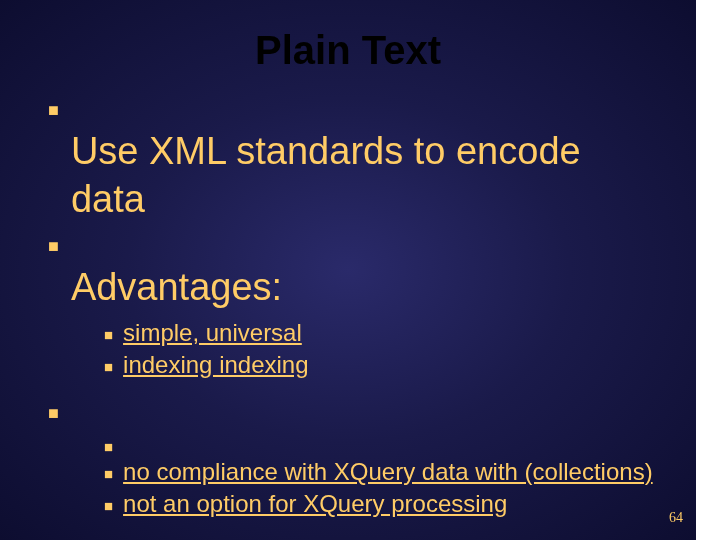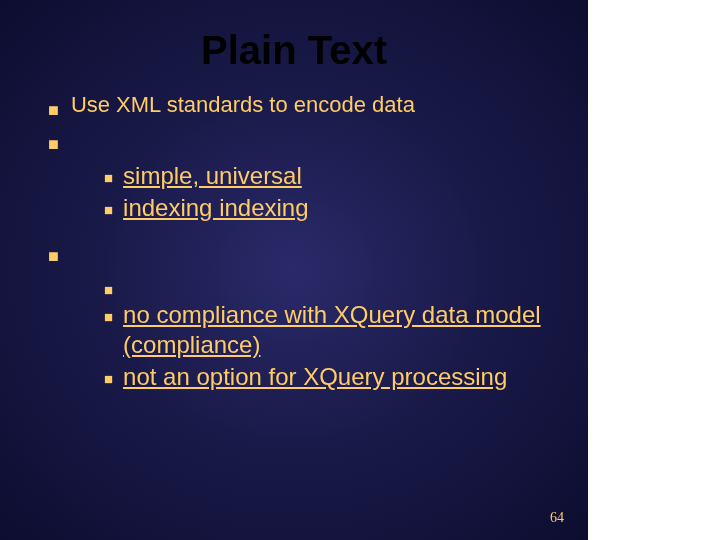--- a/index.html
+++ b/index.html
@@ -4,21 +4,21 @@
 <style>
   html, body {
     margin: 0;
     padding: 0;
     width: 720px;
     height: 540px;
     overflow: hidden;
     font-family: Arial, Helvetica, sans-serif;
   }
   .slide {
-    width: 588px;
+    width: 696px;
     height: 540px;
     background: radial-gradient(ellipse at center, #2a2a6a 0%, #1a1a4a 45%, #0d0d30 100%);
     position: relative;
     box-sizing: border-box;
   }
   .title {
     color: #000;
     font-size: 40px;
     font-weight: bold;
     text-align: center;
@@ -36,22 +36,23 @@
   }
   .l1 .bullet {
     color: #ffcc66;
     font-size: 18px;
     margin-right: 12px;
     margin-top: 9px;
     flex-shrink: 0;
   }
   .l1 .text {
     color: #ffcc66;
-    font-size: 22px;
+    font-size: 38px;
     line-height: 1.25;
+    margin-top: 37px;
   }
   .l2-group {
     padding-left: 56px;
     margin-top: 6px;
     margin-bottom: 14px;
   }
   .l2 {
     display: flex;
     align-items: flex-start;
     margin-bottom: 2px;
@@ -64,21 +65,21 @@
     flex-shrink: 0;
   }
   .l2 .text {
     color: #ffcc66;
     font-size: 24px;
     line-height: 1.25;
     text-decoration: underline;
   }
   .pagenum {
     position: absolute;
-    right: 24px;
+    right: 13px;
     bottom: 14px;
     color: #ffcc66;
     font-size: 14px;
     font-family: "Times New Roman", Times, serif;
   }
 </style>
 </head>
 <body>
 
 <div class="slide">
@@ -86,20 +87,21 @@
 
   <div class="content">
 
     <div class="l1">
       <span class="bullet">■</span>
       <span class="text">Use XML standards to encode data</span>
     </div>
 
     <div class="l1">
       <span class="bullet">■</span>
+      <span class="text">Advantages:</span>
     </div>
 
     <div class="l2-group">
       <div class="l2">
         <span class="bullet">■</span>
         <span class="text">simple, universal</span>
       </div>
       <div class="l2">
         <span class="bullet">■</span>
         <span class="text">indexing indexing</span>
@@ -109,21 +111,21 @@
     <div class="l1">
       <span class="bullet">■</span>
     </div>
 
     <div class="l2-group">
       <div class="l2">
         <span class="bullet">■</span>
       </div>
       <div class="l2">
         <span class="bullet">■</span>
-        <span class="text">no compliance with XQuery data model (compliance)</span>
+        <span class="text">no compliance with XQuery data with (collections)</span>
       </div>
       <div class="l2">
         <span class="bullet">■</span>
         <span class="text">not an option for XQuery processing</span>
       </div>
     </div>
 
   </div>
 
   <div class="pagenum">64</div>

